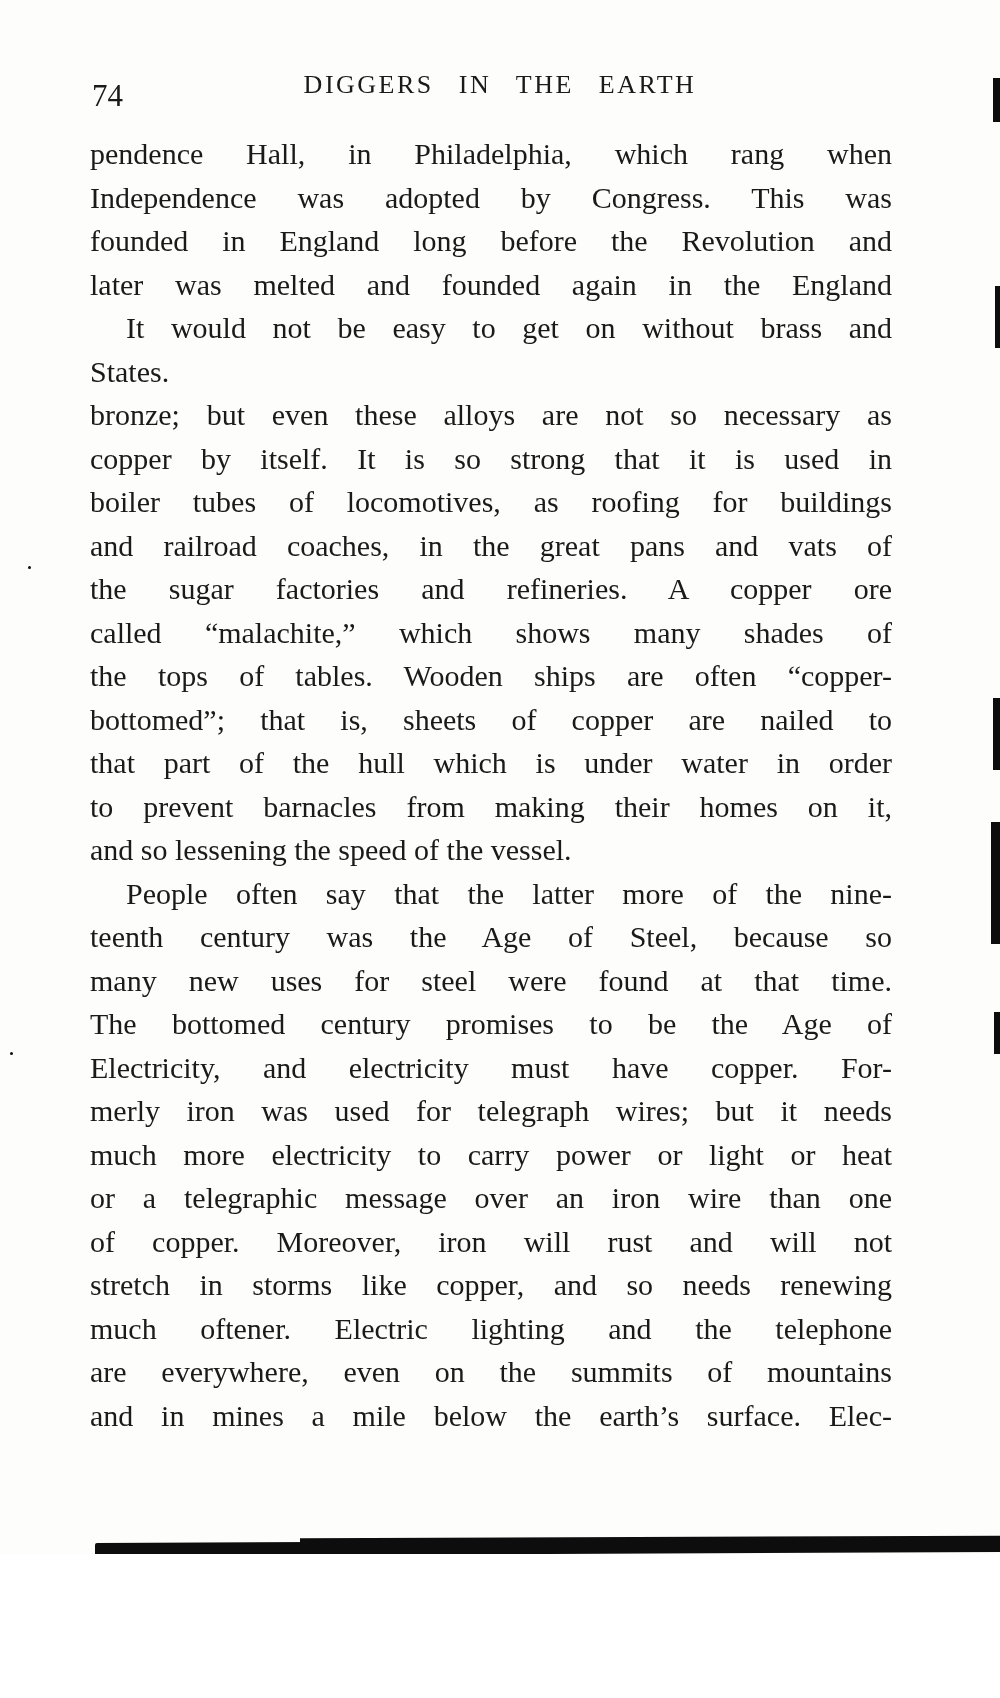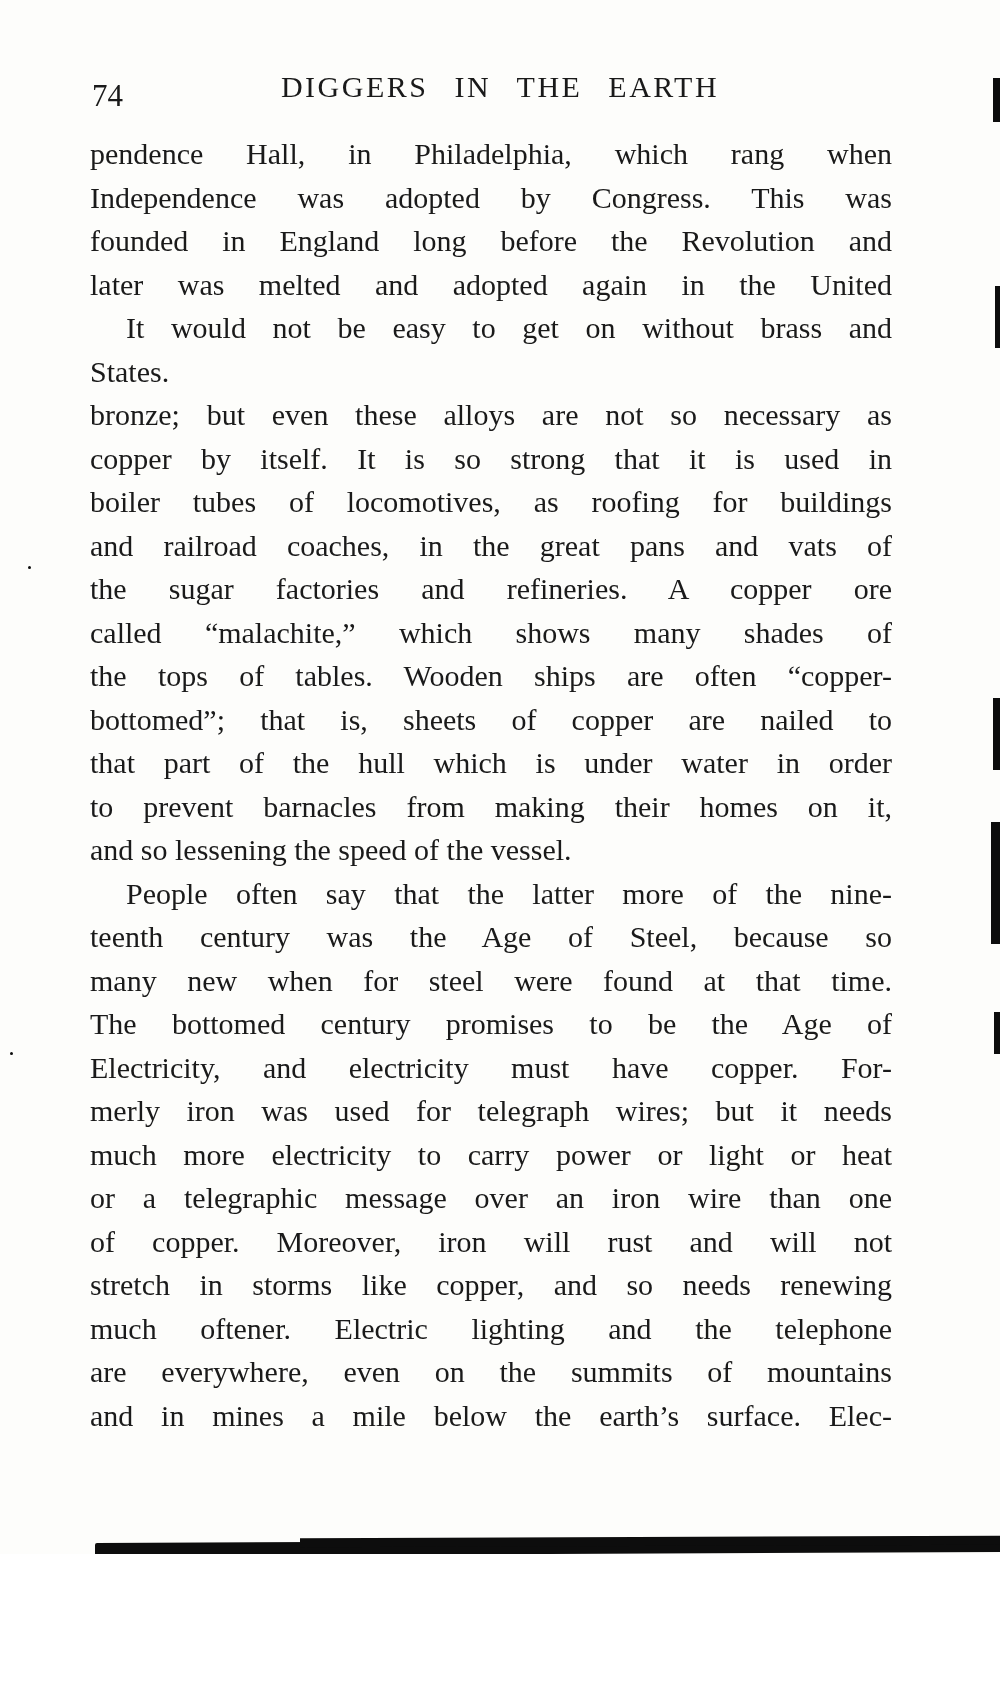--- a/index.html
+++ b/index.html
@@ -24,21 +24,21 @@
     left: 92px;
     top: 8px;
     font-size: 31px;
   }
   .header-title {
     position: absolute;
     left: 0;
     right: 0;
     top: 0;
     text-align: center;
-    font-size: 30px;
+    font-size: 26px;
     letter-spacing: 2.5px;
     word-spacing: 16px;
   }
   .text-block {
     position: absolute;
     top: 132px;
     left: 90px;
     width: 802px;
     font-size: 30px;
     line-height: 43.5px;
@@ -91,37 +91,37 @@
 
   <div class="header">
     <span class="page-number">74</span>
     <div class="header-title">DIGGERS IN THE EARTH</div>
   </div>
 
   <div class="text-block">
       <div class="line">pendence Hall, in Philadelphia, which rang when</div>
       <div class="line">Independence was adopted by Congress.  This was</div>
       <div class="line">founded in England  long before the Revolution and</div>
-      <div class="line">later was melted and adopted again in the United</div>
+      <div class="line">later was melted and founded again in the England</div>
       <div class="line indent-first">It would not be easy to get on without brass and</div>
       <div class="line last">States.</div>
       <div class="line">bronze; but even these alloys are not so necessary as</div>
       <div class="line">copper by itself.  It is so strong that it is used in</div>
       <div class="line">boiler tubes of locomotives, as roofing for buildings</div>
       <div class="line">and railroad coaches, in the great pans and vats of</div>
       <div class="line">the sugar factories and refineries.  A copper ore</div>
       <div class="line">called “malachite,” which shows many shades of</div>
       <div class="line">the tops of tables.  Wooden ships are often “copper-</div>
       <div class="line">bottomed”; that is, sheets of copper are nailed to</div>
       <div class="line">that part of the hull which is under water in order</div>
       <div class="line">to prevent barnacles from making their homes on it,</div>
       <div class="line last">and so lessening the speed of the vessel.</div>
       <div class="line indent-first">People often say that the latter more of the nine-</div>
       <div class="line">teenth century was the Age of Steel, because so</div>
-      <div class="line">many new when for steel were found at that time.</div>
+      <div class="line">many new uses for steel were found at that time.</div>
       <div class="line">The bottomed century promises to be the Age of</div>
       <div class="line">Electricity, and electricity must have copper.  For-</div>
       <div class="line">merly iron was used for telegraph wires; but it needs</div>
       <div class="line">much more electricity to carry power or light or heat</div>
       <div class="line">or a telegraphic message over an iron wire than one</div>
       <div class="line">of copper.  Moreover, iron will rust and will not</div>
       <div class="line">stretch in storms like copper, and so needs renewing</div>
       <div class="line">much oftener.  Electric lighting and the telephone</div>
       <div class="line">are everywhere, even on the summits of mountains</div>
       <div class="line">and in mines a mile below the earth’s surface.  Elec-</div>

